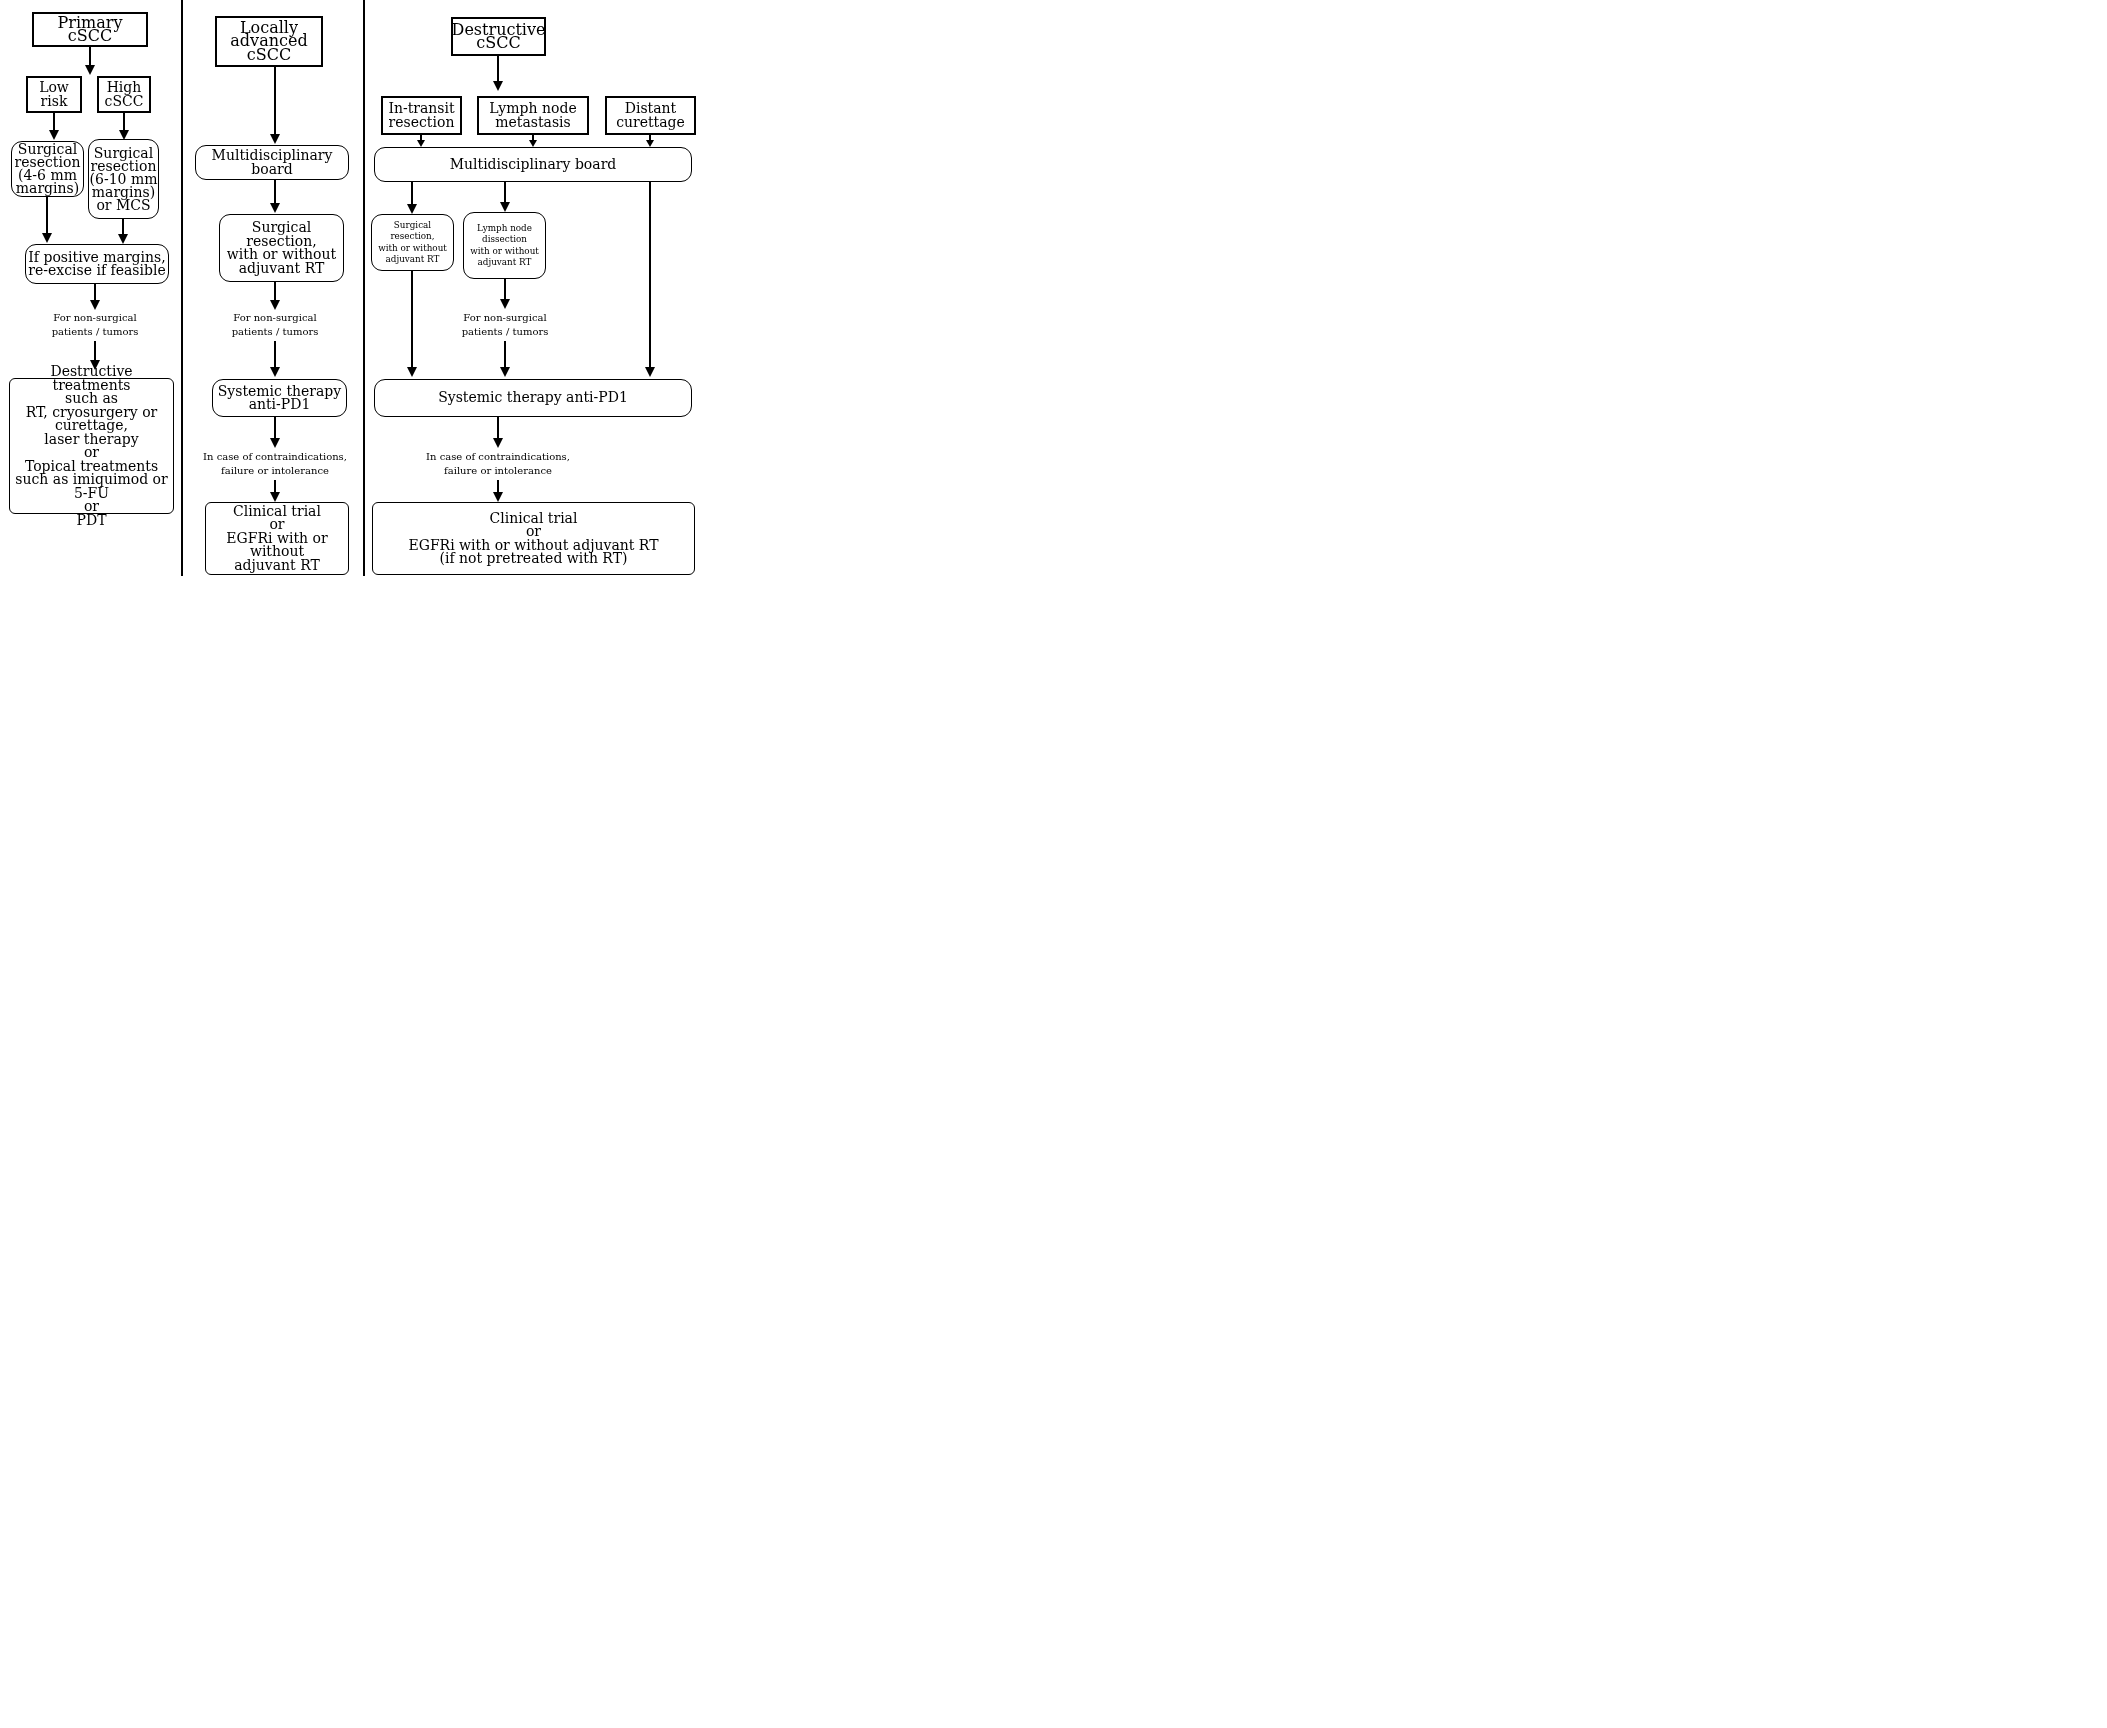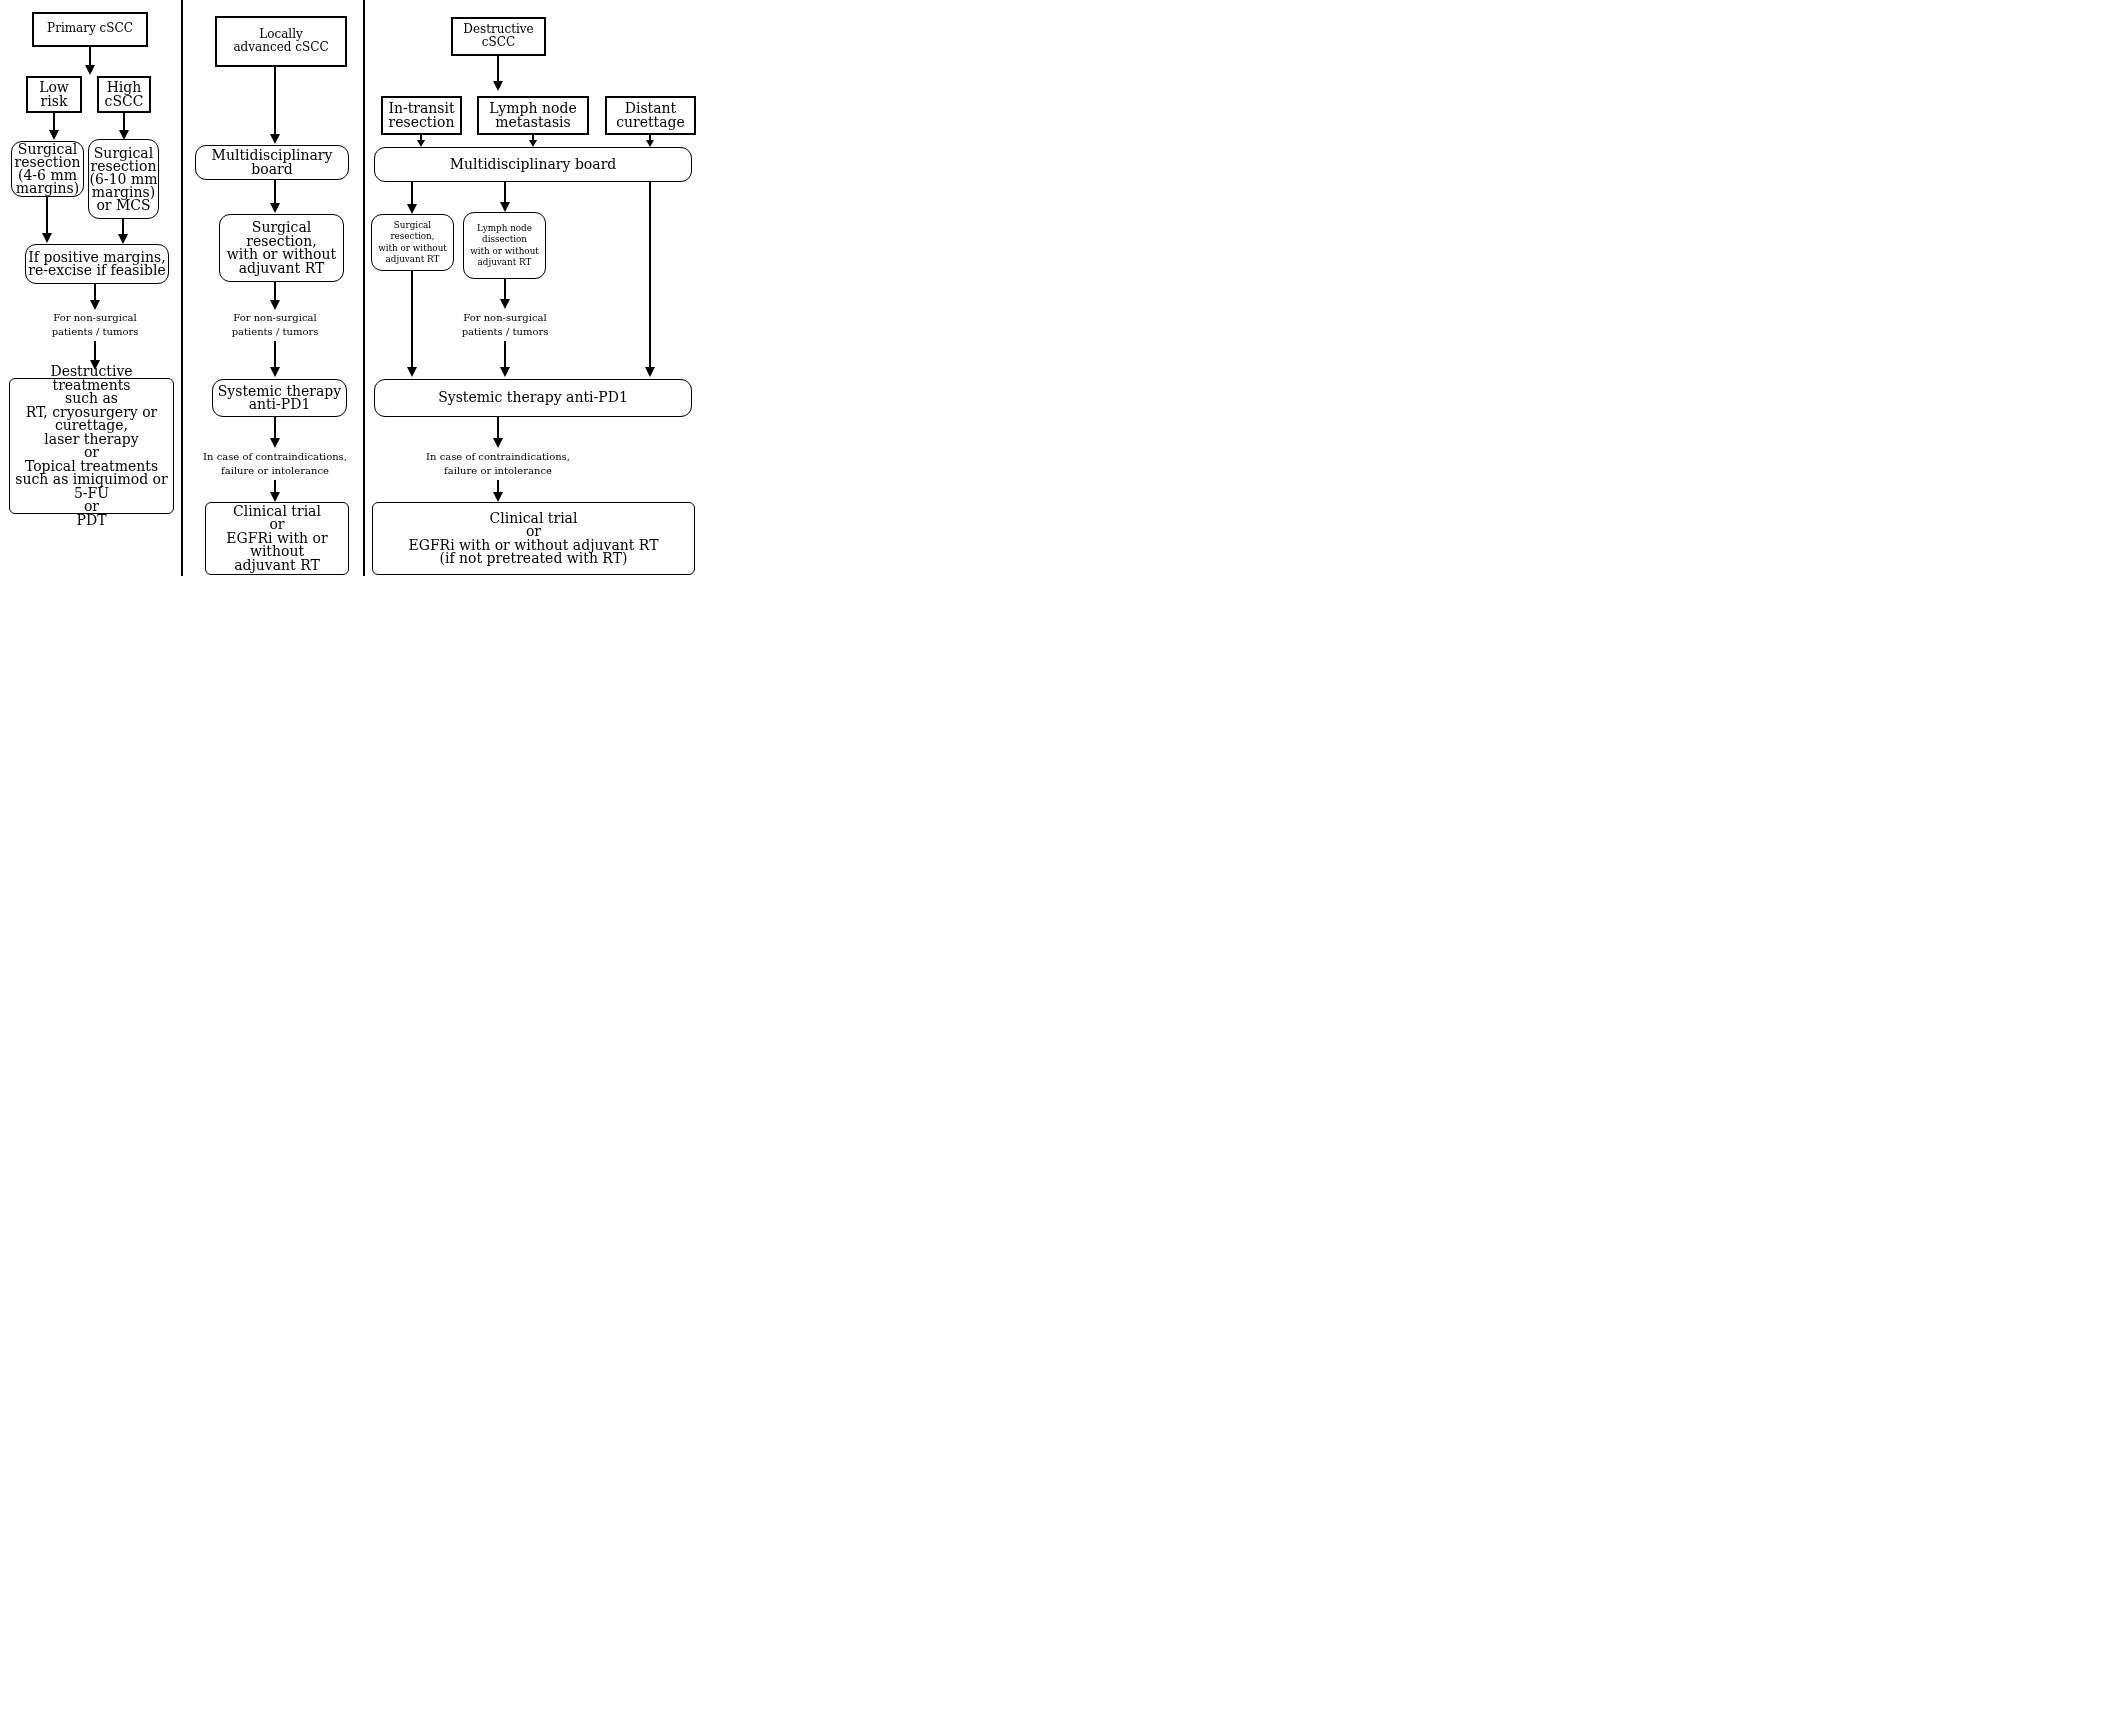--- a/index.html
+++ b/index.html
@@ -17,21 +17,21 @@
     display:flex;align-items:center;justify-content:center;
     text-align:center;
     white-space:pre-line;
     font-size:14px;line-height:13.5px;
     box-sizing:border-box;
     background:#fff;
   }
   .rect{border:2px solid #000;}
   .round{border:1.5px solid #000;border-radius:11px;}
   .biground{border:1.5px solid #000;border-radius:6px;}
-  .toptext{font-size:12px;text-align:center;}
+  .toptext{font-size:16px;text-align:center;}
   .smalltext{font-size:8.8px;line-height:11.5px;}
   .label{
     position:absolute;
     text-align:center;white-space:pre-line;
     font-size:10px;line-height:13.5px;
   }
   
   .arr{position:absolute;width:2px;}
   .arr .shaft{position:absolute;left:0;top:0;width:2px;background:#000;height:calc(100% - 10px);}
   .arr .head{
@@ -116,21 +116,21 @@
   <div class="node biground" style="left:9px;top:378px;width:165px;height:136px;">Destructive treatments
 such as
 RT, cryosurgery or curettage,
 laser therapy
 or
 Topical treatments
 such as imiquimod or 5-FU
 or
 PDT</div>
 
-  <div class="node rect toptext" style="left:215px;top:15.5px;width:132px;height:51px;">Locally
+  <div class="node rect toptext" style="left:215px;top:15.5px;width:108px;height:51px;">Locally
 advanced cSCC</div>
 
   <div class="arr" style="left:274px;top:66px;height:78px;">
     <div class="shaft"></div>
       <div class="head"></div>
     </div>
 
   <div class="node round" style="left:195px;top:145px;width:154px;height:35px;">Multidisciplinary board</div>
 
   <div class="arr" style="left:274px;top:180px;height:33px;">

